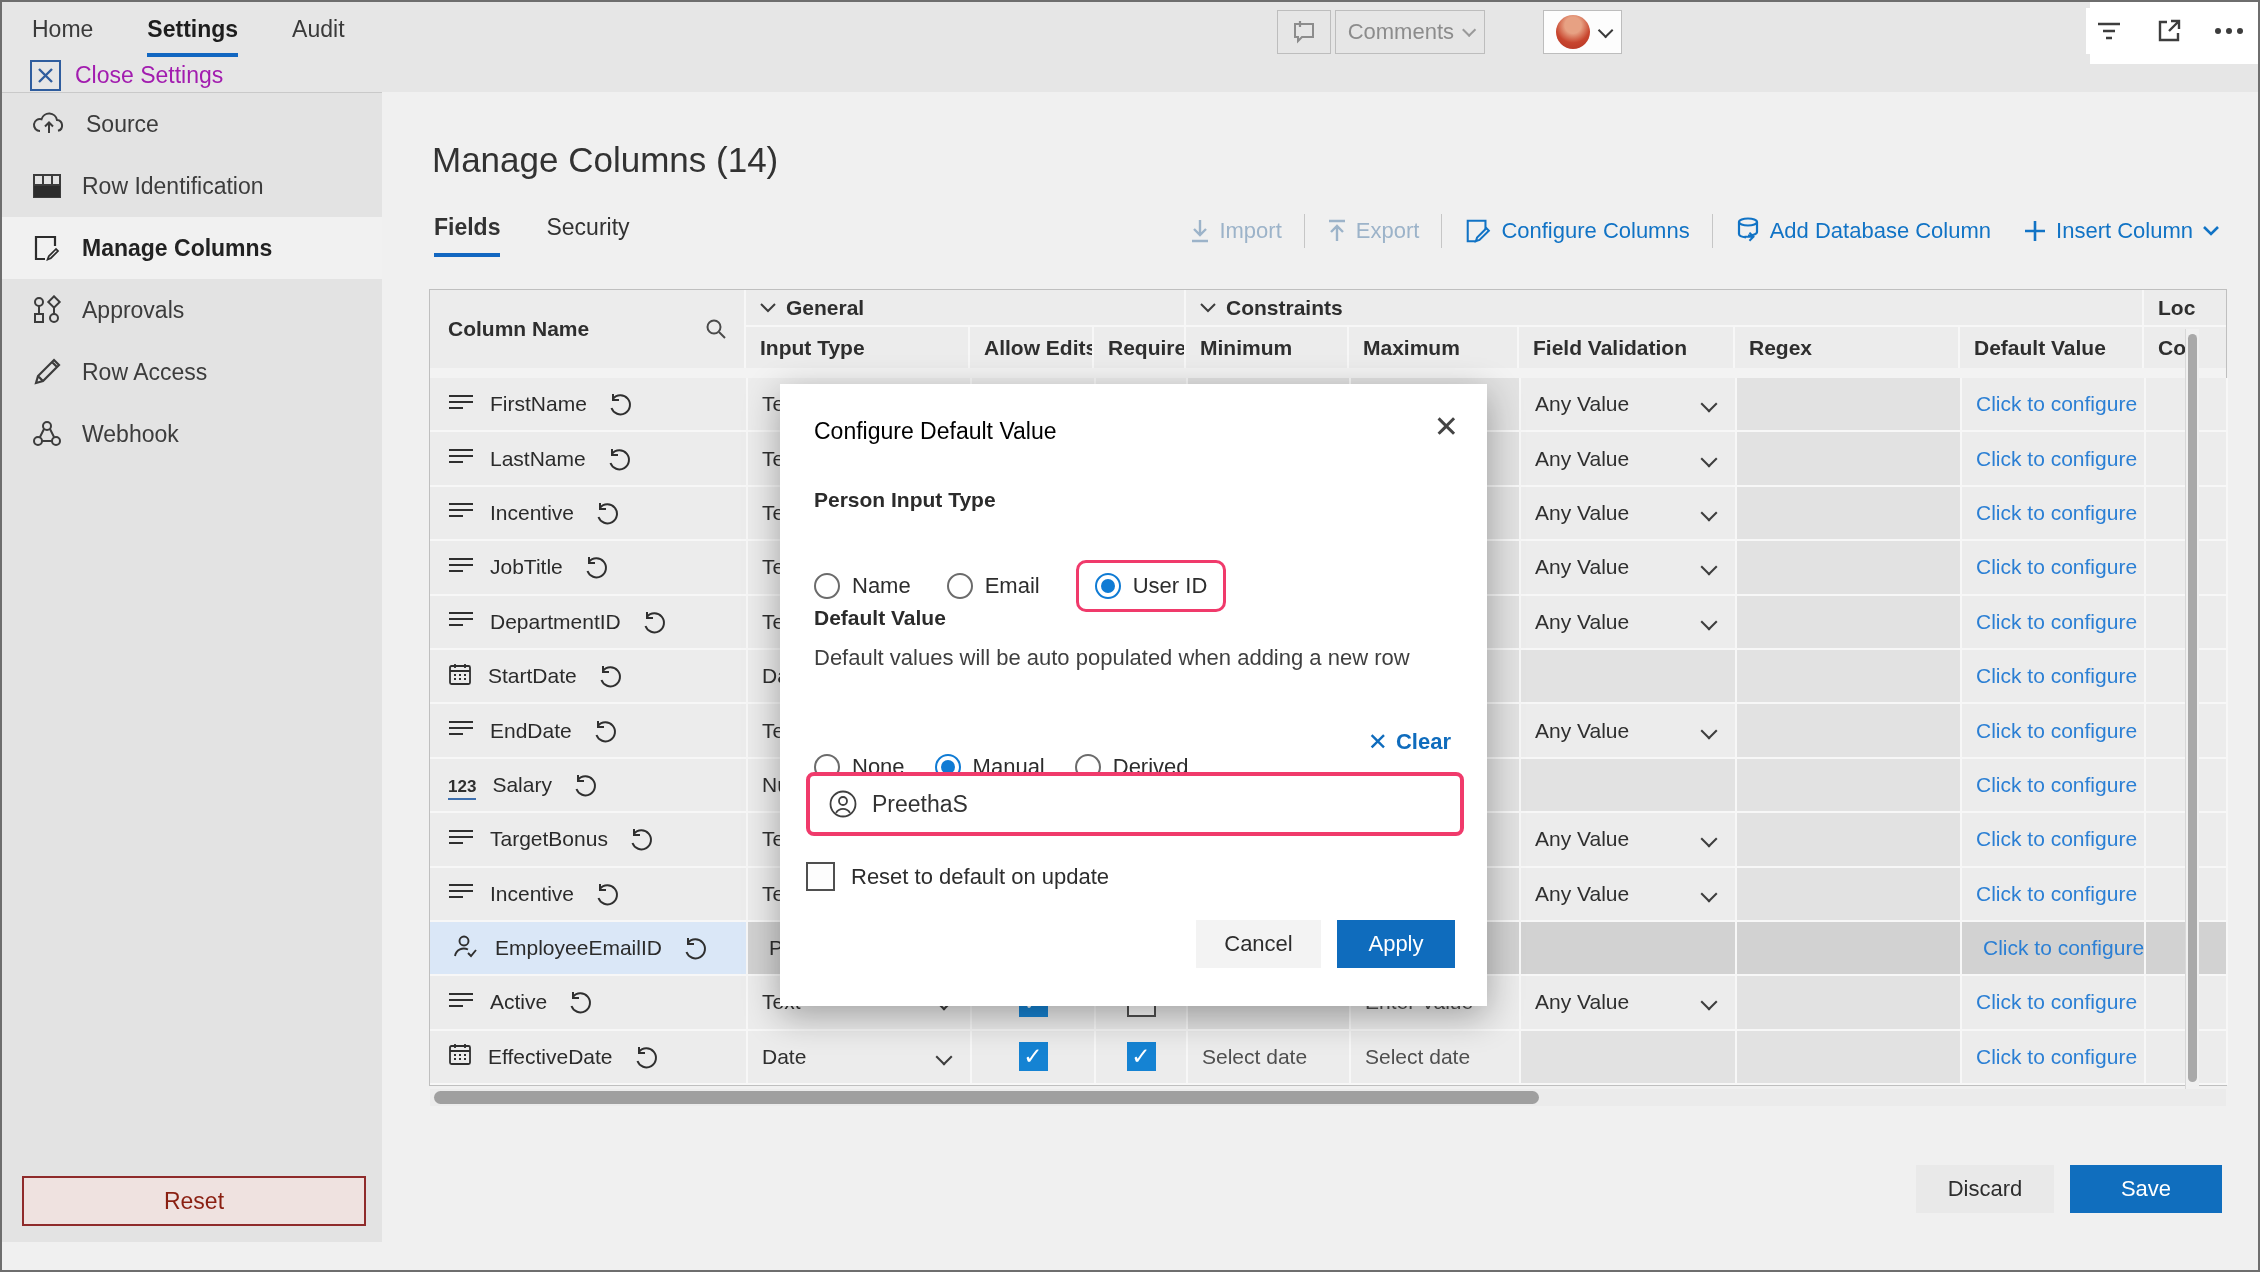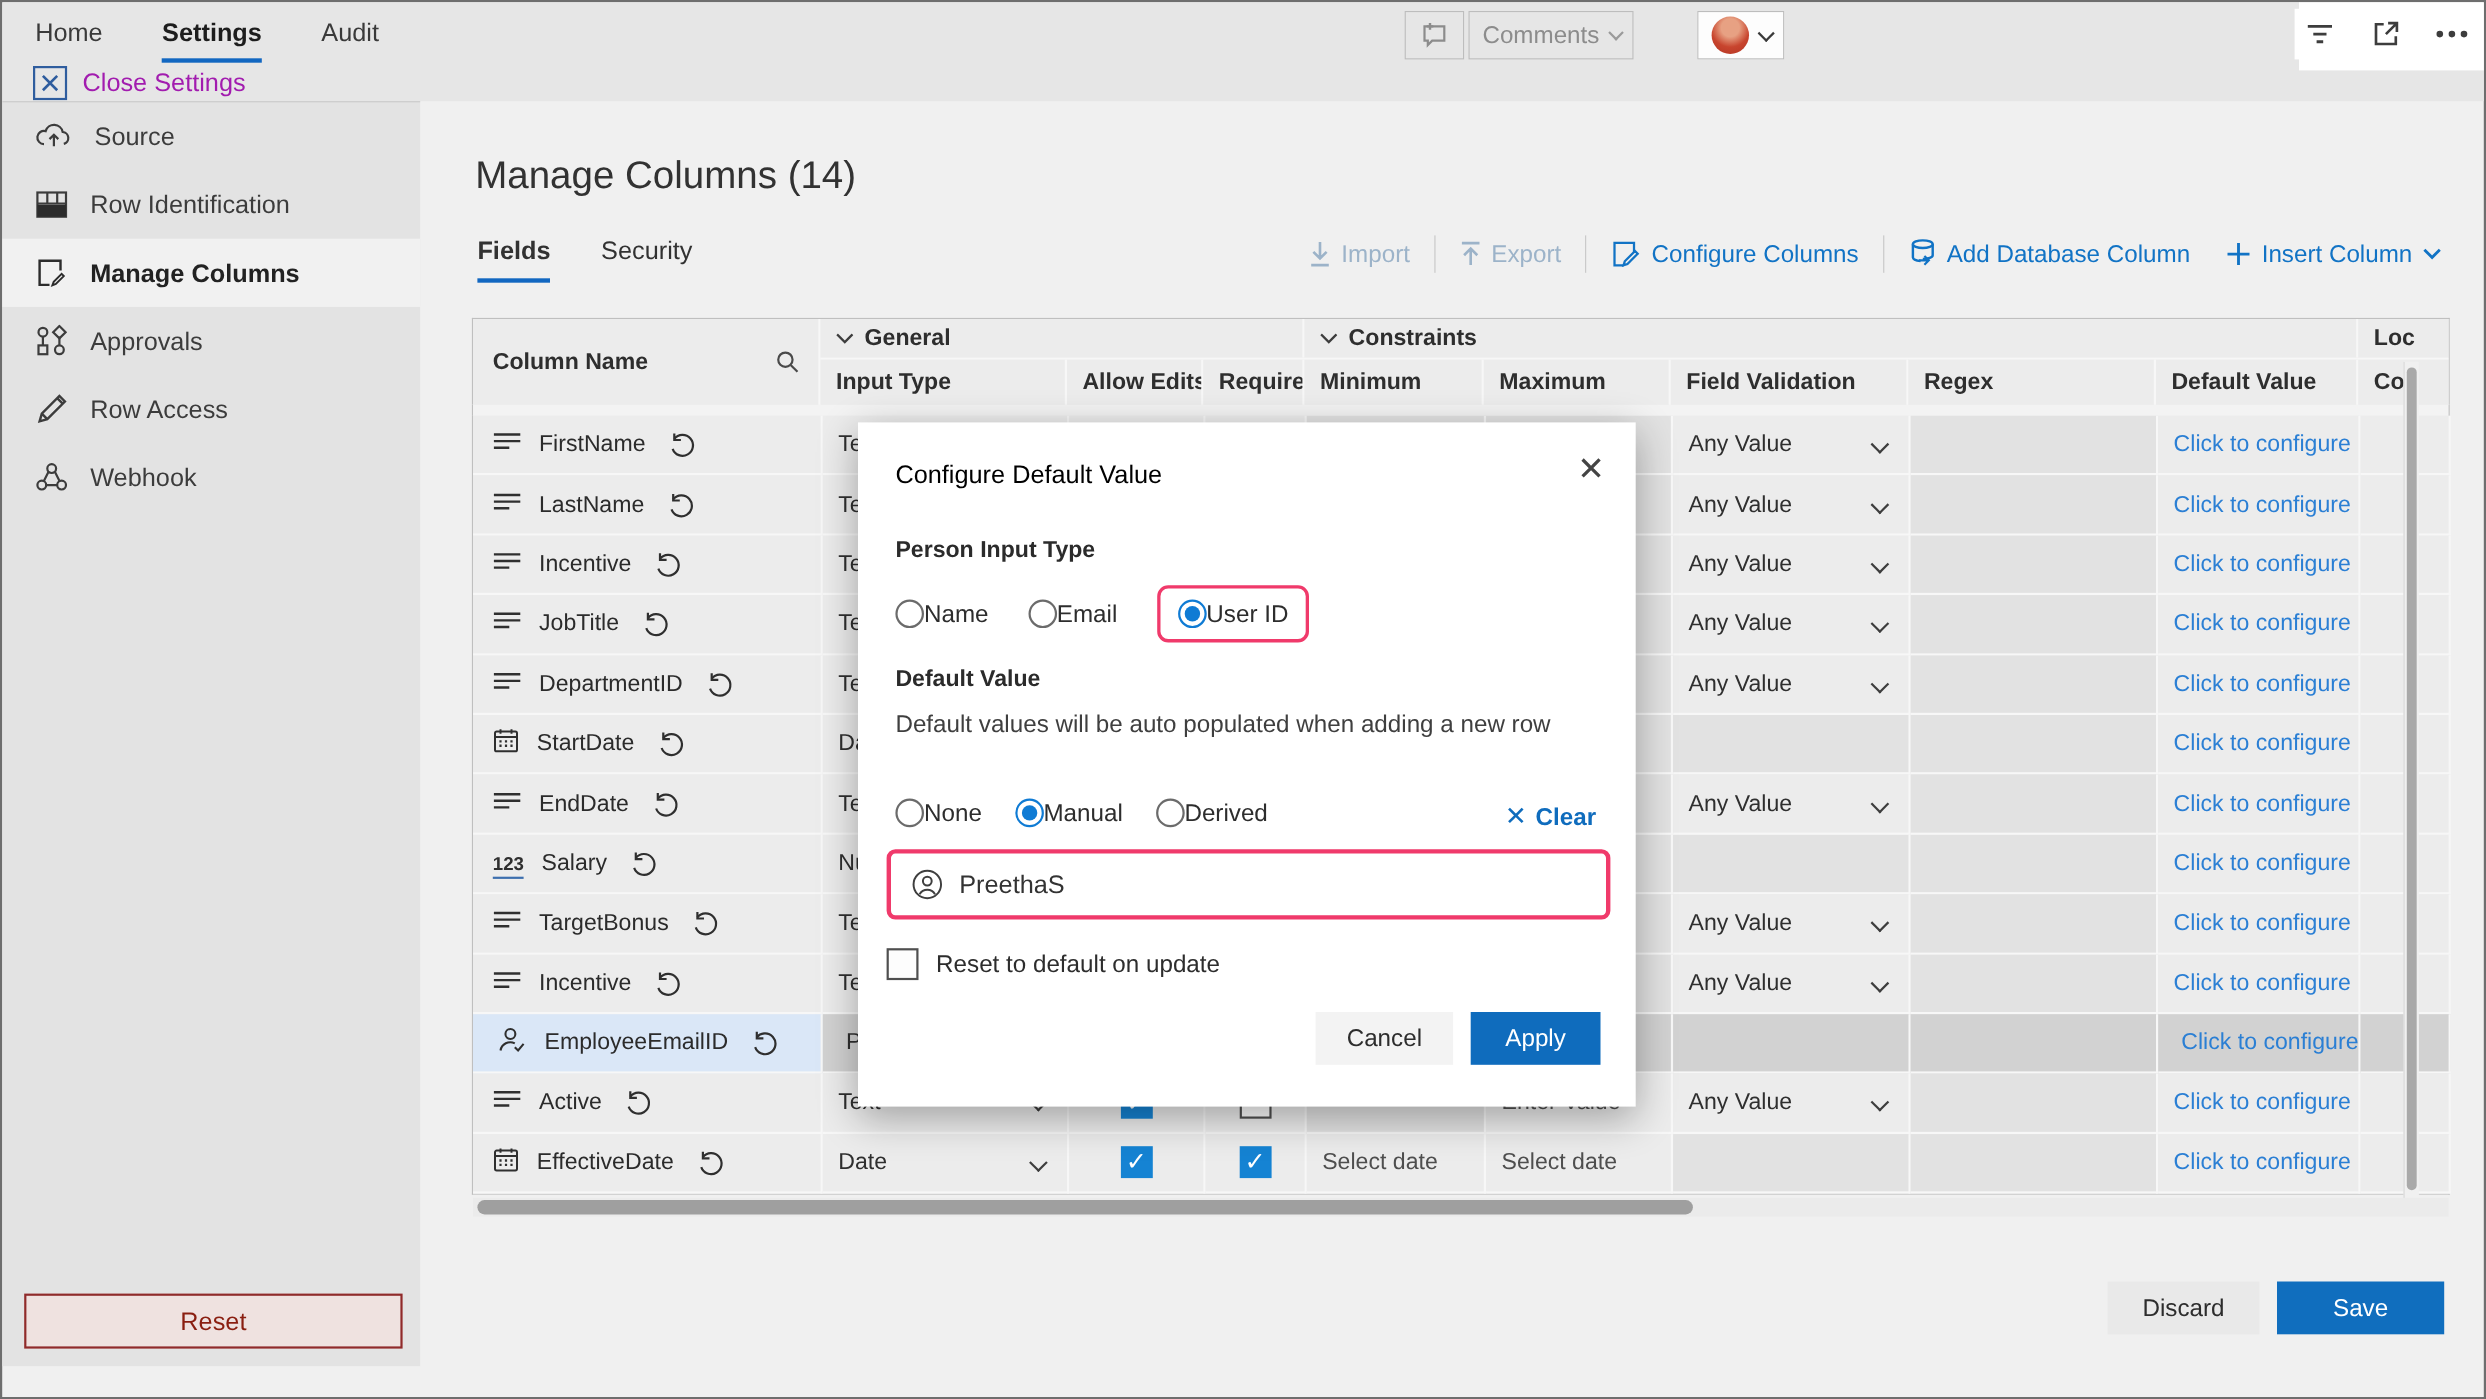--- a/index.html
+++ b/index.html
@@ -84,21 +84,21 @@
   .hscroll .thumb { position:absolute; left:4px; top:2px; width:1105px; height:13px; background:#9f9f9f; border-radius:7px; }
 
   
   .modal { position:absolute; left:778px; top:382px; width:707px; height:622px; background:#ffffff;
            box-shadow:0 10px 34px rgba(0,0,0,.32); z-index:5; }
   .modal-title { position:absolute; left:34px; top:34px; font-size:23px; color:#000000; }
   .modal-close { position:absolute; right:28px; top:28px; font-size:30px; color:#444; cursor:pointer; line-height:1; }
   .m-label { font-size:21px; font-weight:bold; color:#2b2b2b; }
   .pit-label { position:absolute; left:34px; top:104px; }
   .radio-row1 { position:absolute; left:34px; top:148px; display:flex; align-items:center; gap:36px; }
-  .radio-opt { display:flex; align-items:center; font-size:22px; color:#2d2d2d; cursor:pointer; }
+  .radio-opt { display:flex; align-items:center; gap:12px; font-size:22px; color:#2d2d2d; cursor:pointer;margin-top:28px; }
   .radio { width:26px; height:26px; border:2px solid #6b6b6b; border-radius:50%; position:relative; flex:0 0 auto; background:#fff; }
   .radio.checked { border-color:#0f7bd4; }
   .radio.checked::after { content:""; position:absolute; left:4px; top:4px; width:14px; height:14px; border-radius:50%; background:#0f7bd4; }
   .hl-box { border:3px solid #f03a6b; border-radius:10px; padding:10px 16px; }
   .dv-label { position:absolute; left:34px; top:222px; }
   .m-help { position:absolute; left:34px; top:258px; width:610px; font-size:22px; color:#3f3f3f; line-height:1.45; }
   .radio-row2 { position:absolute; left:34px; top:342px; display:flex; align-items:center; gap:30px; }
   .clear-link { position:absolute; right:36px; top:344px; display:flex; align-items:center; gap:8px; color:#0f6cbd; font-size:22px; font-weight:bold; cursor:pointer; }
   .person-input { position:absolute; left:26px; top:388px; width:658px; height:64px; border:4px solid #f03a6b; border-radius:8px;
                   display:flex; align-items:center; gap:14px; padding-left:18px; background:#fff; }

